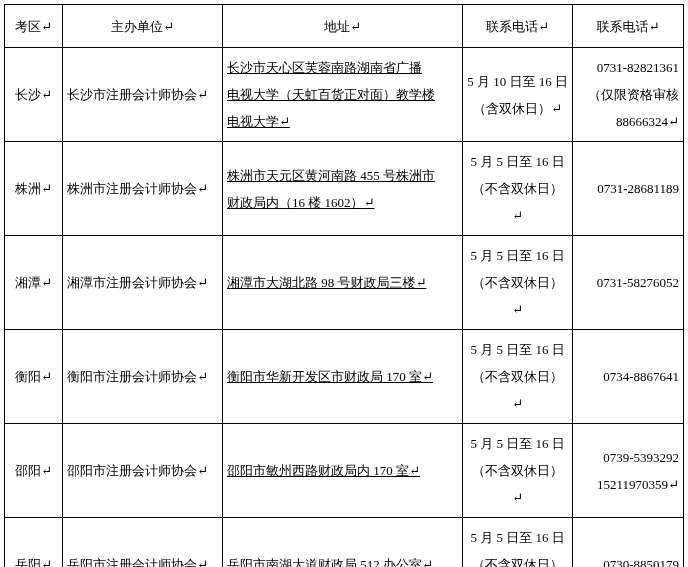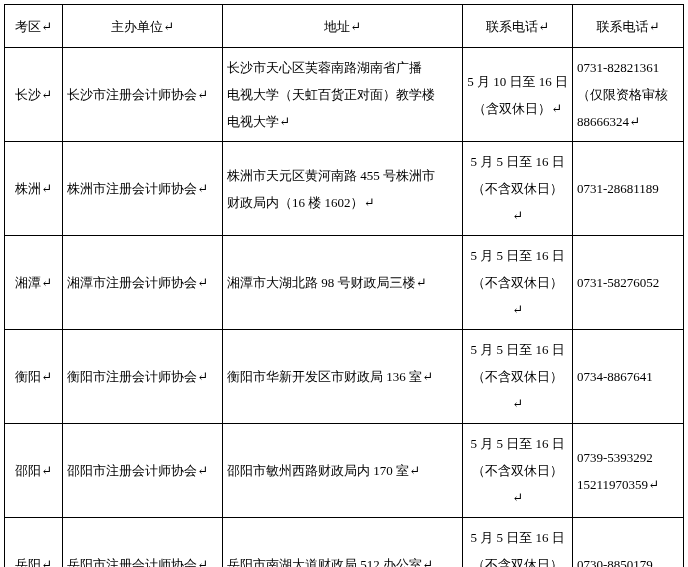--- a/index.html
+++ b/index.html
@@ -56,31 +56,32 @@
   td.org {
     text-align: left;
     vertical-align: top;
     padding-top: 10px;
   }
   td.addr {
     text-align: left;
     vertical-align: top;
     padding-top: 10px;
     padding-left: 8px;
+    text-decoration: underline;
   }
   td.addr .line { display: block; }
   td.time {
     text-align: center;
     vertical-align: top;
     padding-top: 10px;
     margin-left: 16px;
   }
   td.time .line { display: block; }
   td.phone {
-    text-align: left;
+    text-align: right;
     vertical-align: top;
     padding-top: 10px;
     padding-left: 10px;
   }
   td.phone .line { display: block; }
 </style>
 </head>
 <body>
 
 <div class="sheet">
@@ -146,21 +147,21 @@
             <span class="line">（不含双休日）↵</span>
           </td>
           <td class="phone">
             <span class="line">0731-58276052</span>
           </td>
         </tr>
         <tr>
           <td class="region">衡阳↵</td>
           <td class="org">衡阳市注册会计师协会↵</td>
           <td class="addr">
-            <span class="line">衡阳市华新开发区市财政局 136 室↵</span>
+            <span class="line">衡阳市华新开发区市财政局 170 室↵</span>
           </td>
           <td class="time">
             <span class="line">5 月 5 日至 16 日</span>
             <span class="line">（不含双休日）↵</span>
           </td>
           <td class="phone">
             <span class="line">0734-8867641</span>
           </td>
         </tr>
         <tr>

